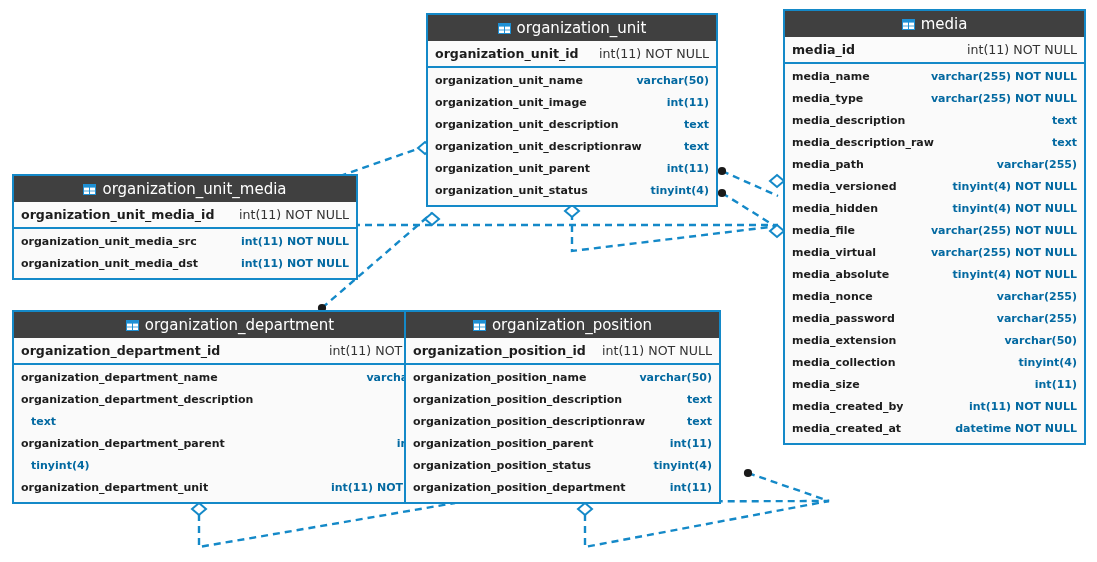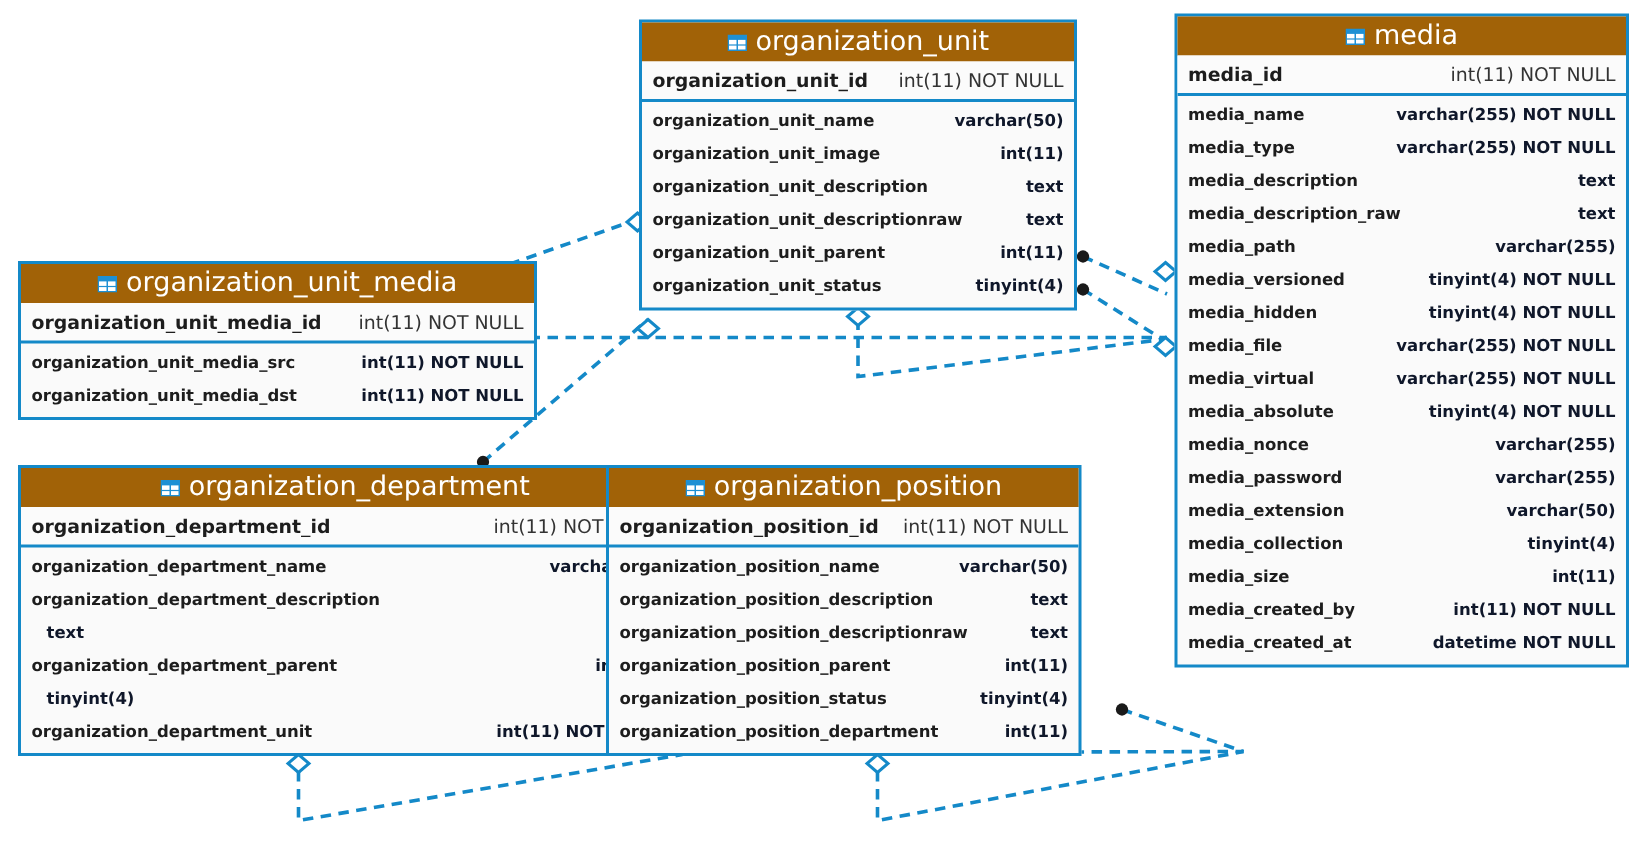--- a/index.html
+++ b/index.html
@@ -15,26 +15,26 @@
   #edge-layer{position:absolute;left:0;top:0;width:1097px;height:562px;z-index:1;pointer-events:none;}
   .entity{
     position:absolute;
     z-index:2;
     background:#fafafa;
     border:2px solid #1489c8;
     box-sizing:border-box;
     box-shadow:0 0 0 0 transparent;
   }
   .entity-header{
-    background:#a16207;
+    background:#404040;
     color:#ffffff;
     height:26px;
     line-height:26px;
     text-align:center;
-    font-size:18px;
+    font-size:15px;
     white-space:nowrap;
     display:flex;
     align-items:center;
     justify-content:center;
     gap:6px;
     box-sizing:border-box;
   }
   .table-icon{
     display:inline-block;
     width:13px;height:11px;
@@ -64,21 +64,21 @@
     justify-content:space-between;
     padding:0 7px;
     height:22px;
     line-height:22px;
     font-size:11px;
     color:#1d1d1d;
     white-space:nowrap;
     background:transparent;
     font-weight:bold;
   }
-  .entity-row .col-type{color:#0f172a;}
+  .entity-row .col-type{color:#0369a1;}
   .col-name{overflow:hidden;text-overflow:ellipsis;text-align:center;}
   .col-type{margin-left:10px;flex:0 0 auto;text-align:center;}
 
   
   #ent-organization_unit      {left:426px;top:13px;  width:292px;}
   #ent-media                  {left:783px;top:9px;   width:303px;}
   #ent-organization_unit_media{left:12px; top:174px; width:346px;}
   #ent-organization_department{left:12px; top:310px; width:436px;}
   #ent-organization_position  {left:404px;top:310px; width:317px;}
 </style>

